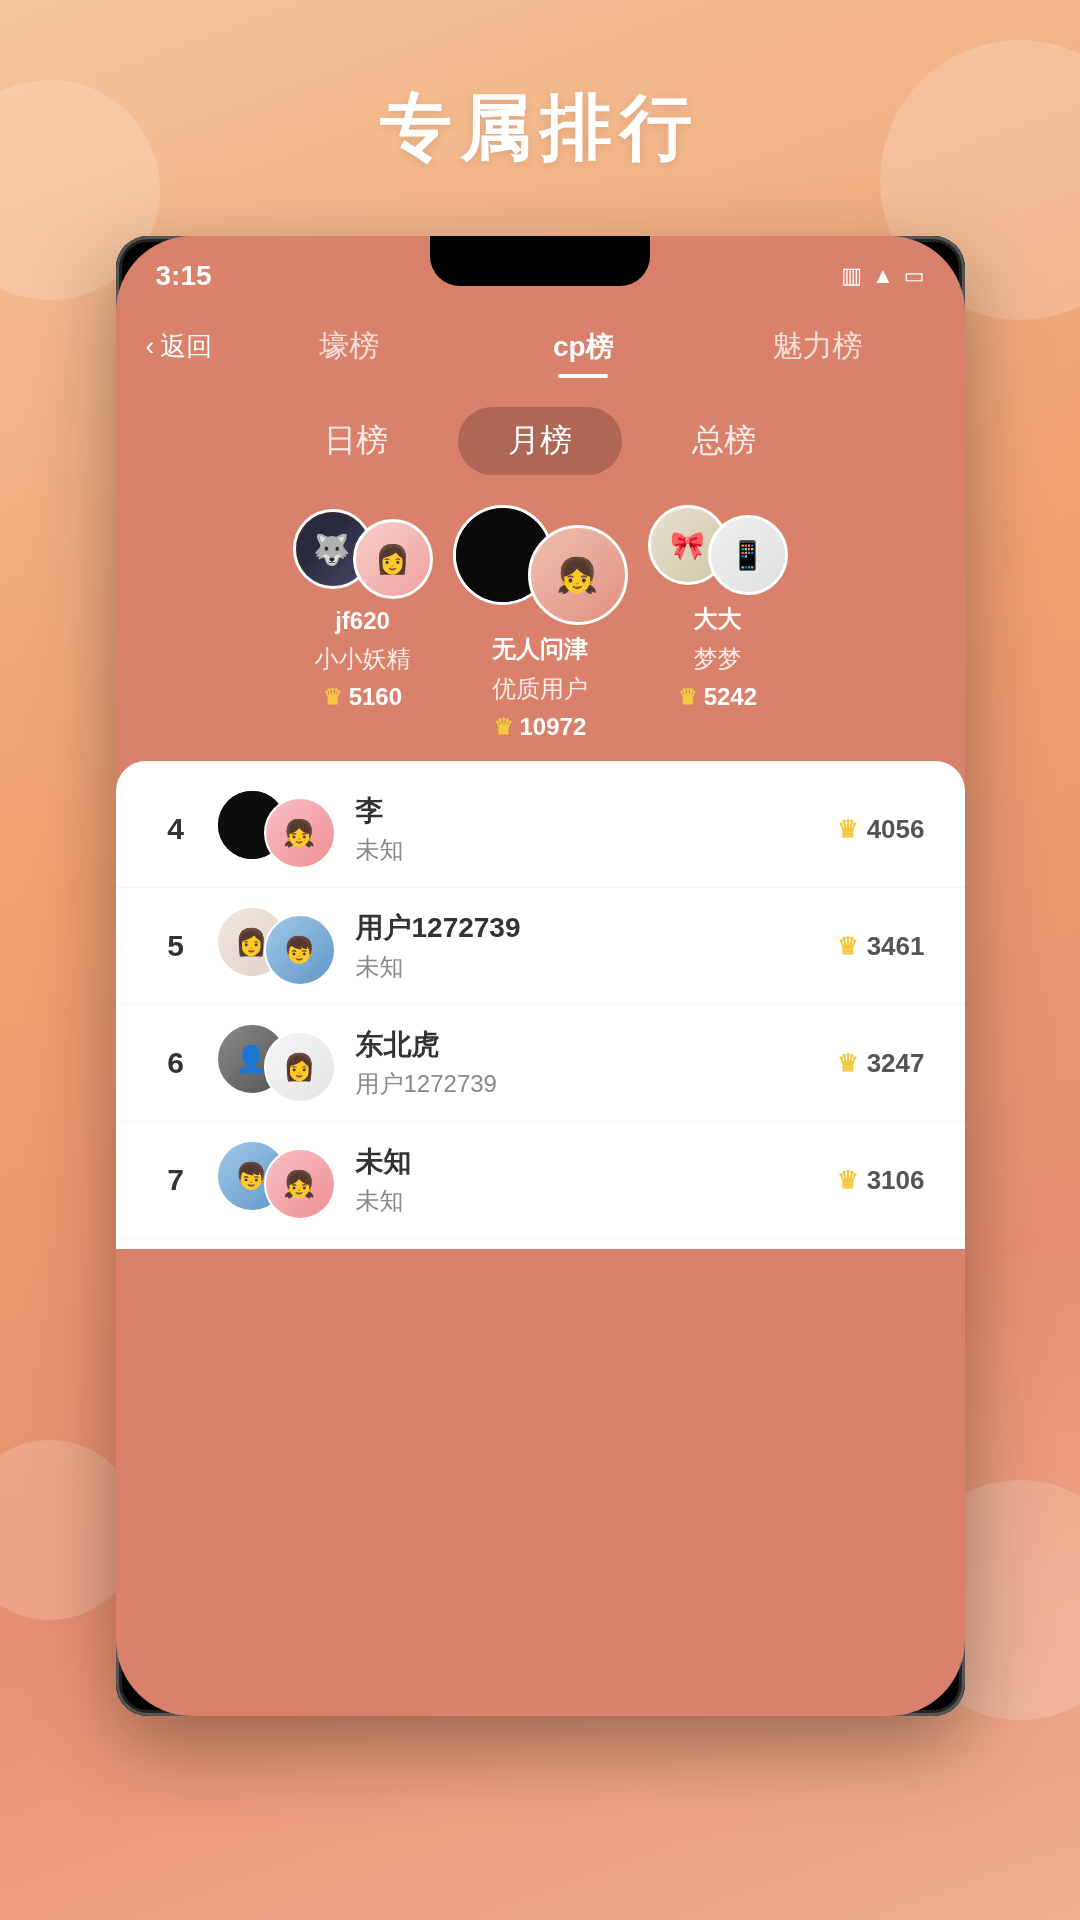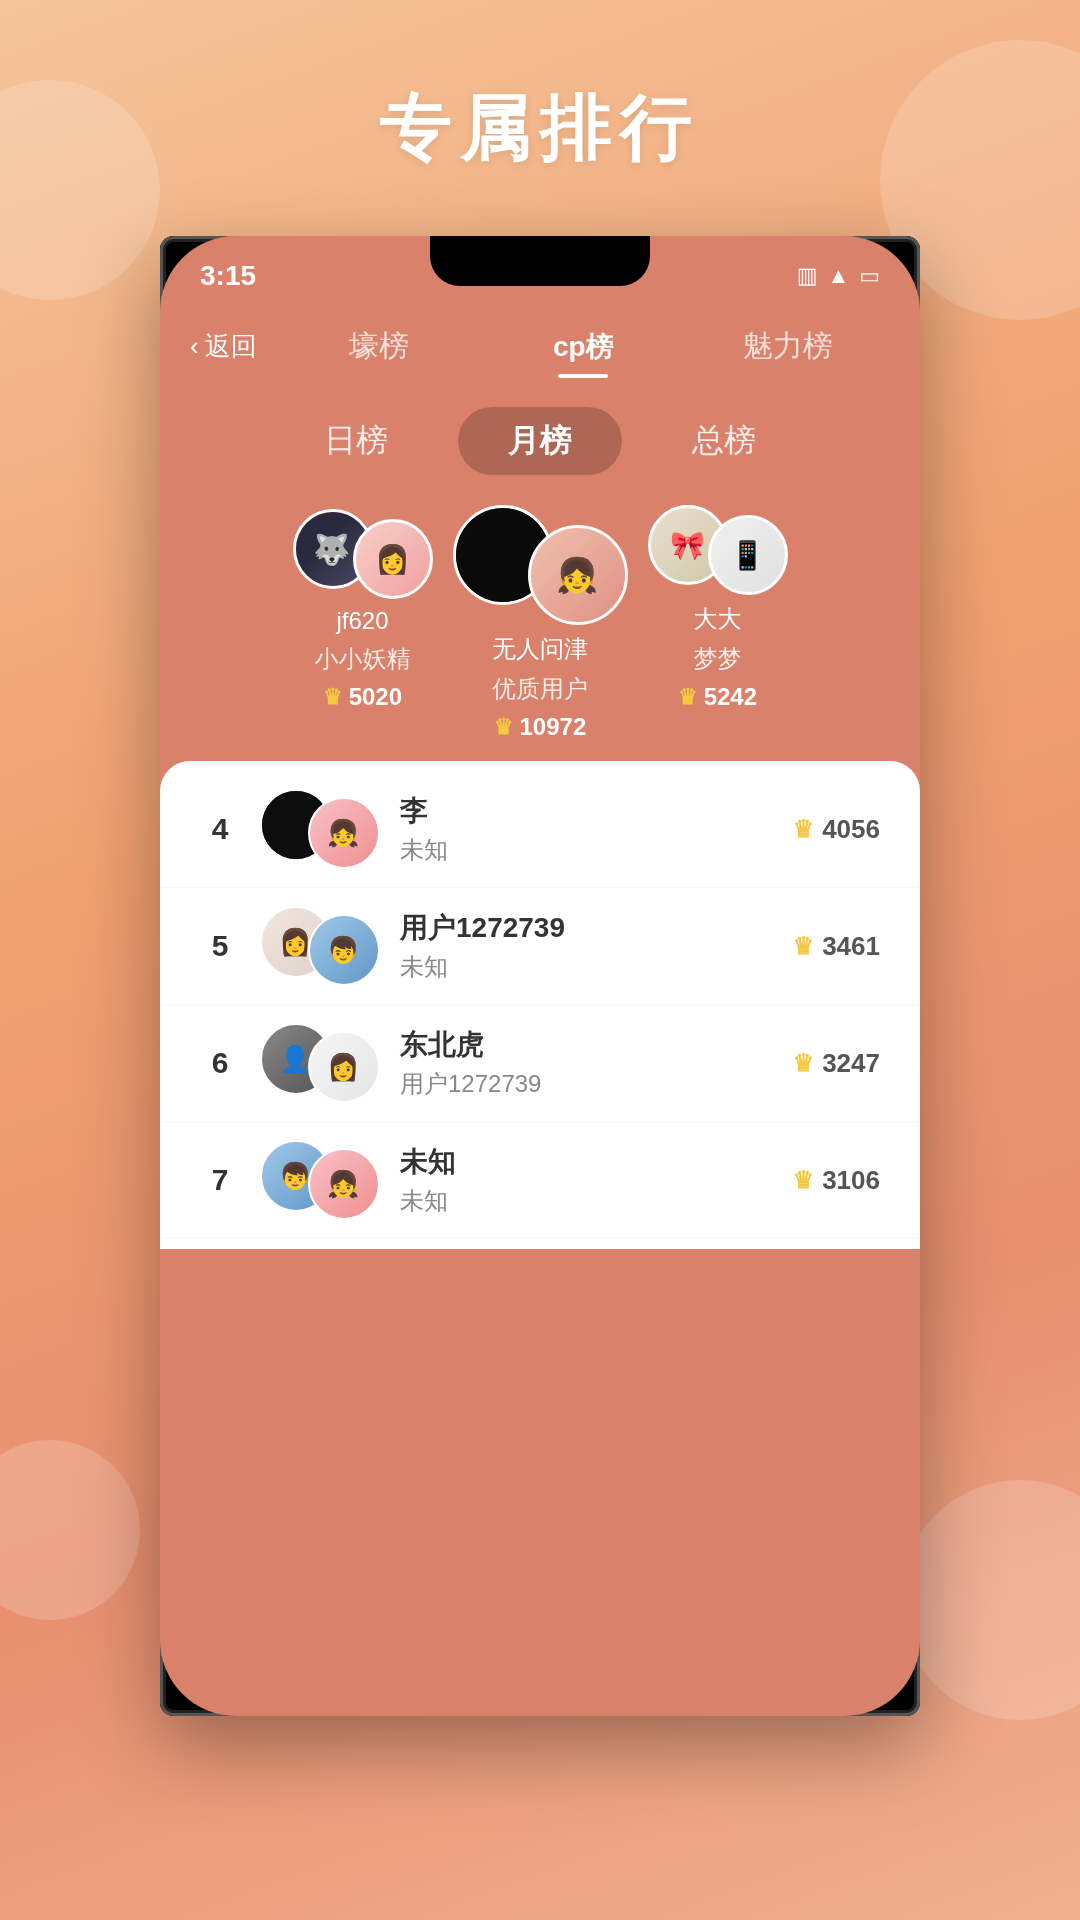--- a/index.html
+++ b/index.html
@@ -42,25 +42,25 @@
       font-size: 54px;
       font-weight: 600;
       color: white;
       letter-spacing: 10px;
       margin-top: 10px;
       text-shadow: 0 2px 8px rgba(0,0,0,0.1);
     }
 
     
     .phone-frame {
-      width: 760px;
+      width: 849px;
       height: 1480px;
       margin-top: 60px;
       background: #000;
-      border-radius: 14px;
+      border-radius: 32px;
       position: relative;
       z-index: 3;
       box-shadow: 0 30px 80px rgba(0,0,0,0.35), inset 0 0 0 3px #555, inset 0 0 0 6px #222;
       overflow: hidden;
     }
 
     .phone-inner {
       width: 100%;
       height: 100%;
       background: #d9816a;
@@ -158,21 +158,21 @@
     .period-tab {
       padding: 12px 50px;
       border-radius: 40px;
       font-size: 32px;
       color: rgba(255,255,255,0.85);
       background: transparent;
     }
     .period-tab.active {
       background: rgba(0,0,0,0.2);
       color: white;
-      font-weight: 700;
+      font-weight: 400;
     }
 
     
     .podium {
       display: flex;
       justify-content: center;
       align-items: flex-end;
       padding: 10px 40px 20px;
       gap: 20px;
     }
@@ -218,21 +218,21 @@
       bottom: 0;
       z-index: 2;
     }
 
     
     .av-dark { background: linear-gradient(135deg, #1a1a2e, #333); }
 
     .podium-name {
       font-size: 24px;
       color: white;
-      font-weight: 400;
+      font-weight: 700;
       text-align: center;
     }
     .podium-name2 {
       font-size: 24px;
       color: rgba(255,255,255,0.85);
       text-align: center;
     }
     .podium-score {
       display: flex;
       align-items: center;
@@ -377,21 +377,21 @@
             </div>
           </div>
           <div class="avatar-circle avatar-right" style="background:linear-gradient(135deg,#f8d0c8,#f0a0a0);">
             <div style="width:100%;height:100%;display:flex;align-items:center;justify-content:center;font-size:28px;">👩</div>
           </div>
         </div>
         <div class="podium-name">jf620</div>
         <div class="podium-name2">小小妖精</div>
         <div class="podium-score">
           <span class="crown-icon">♛</span>
-          <span>5020</span>
+          <span>5160</span>
         </div>
       </div>
 
       <div class="podium-item first">
         <div class="avatar-pair" style="width:175px;height:120px;">
           <div class="avatar-circle avatar-left" style="width:100px;height:100px;background:#111;">
             <div style="width:100%;height:100%;background:#0a0a0a;border-radius:50%;"></div>
           </div>
           <div class="avatar-circle avatar-right" style="width:100px;height:100px;background:linear-gradient(135deg,#f0c0b0,#e09080);">
             <div style="width:100%;height:100%;display:flex;align-items:center;justify-content:center;font-size:34px;">👧</div>

